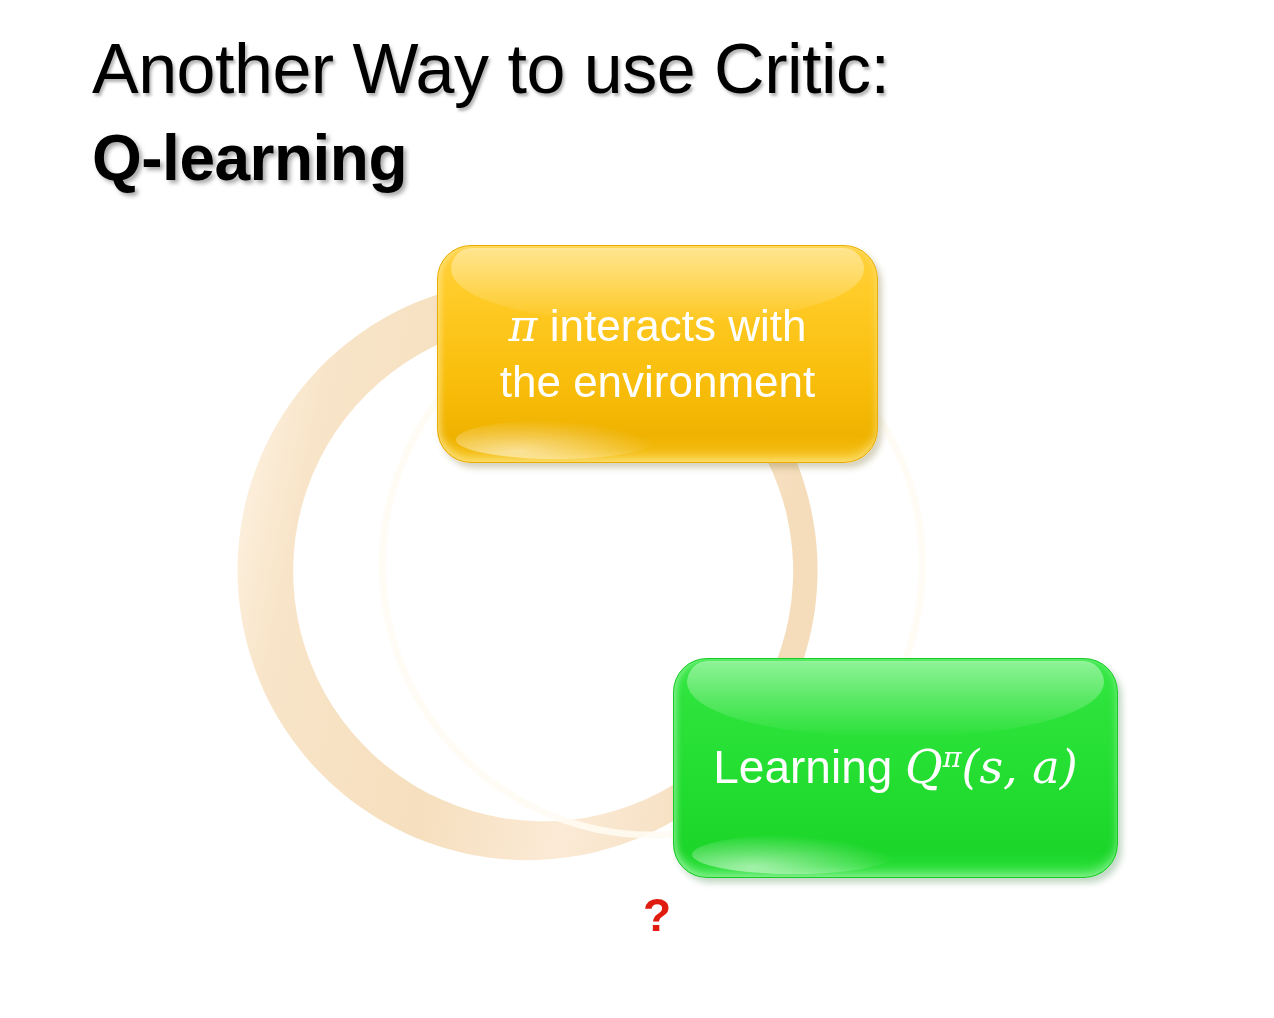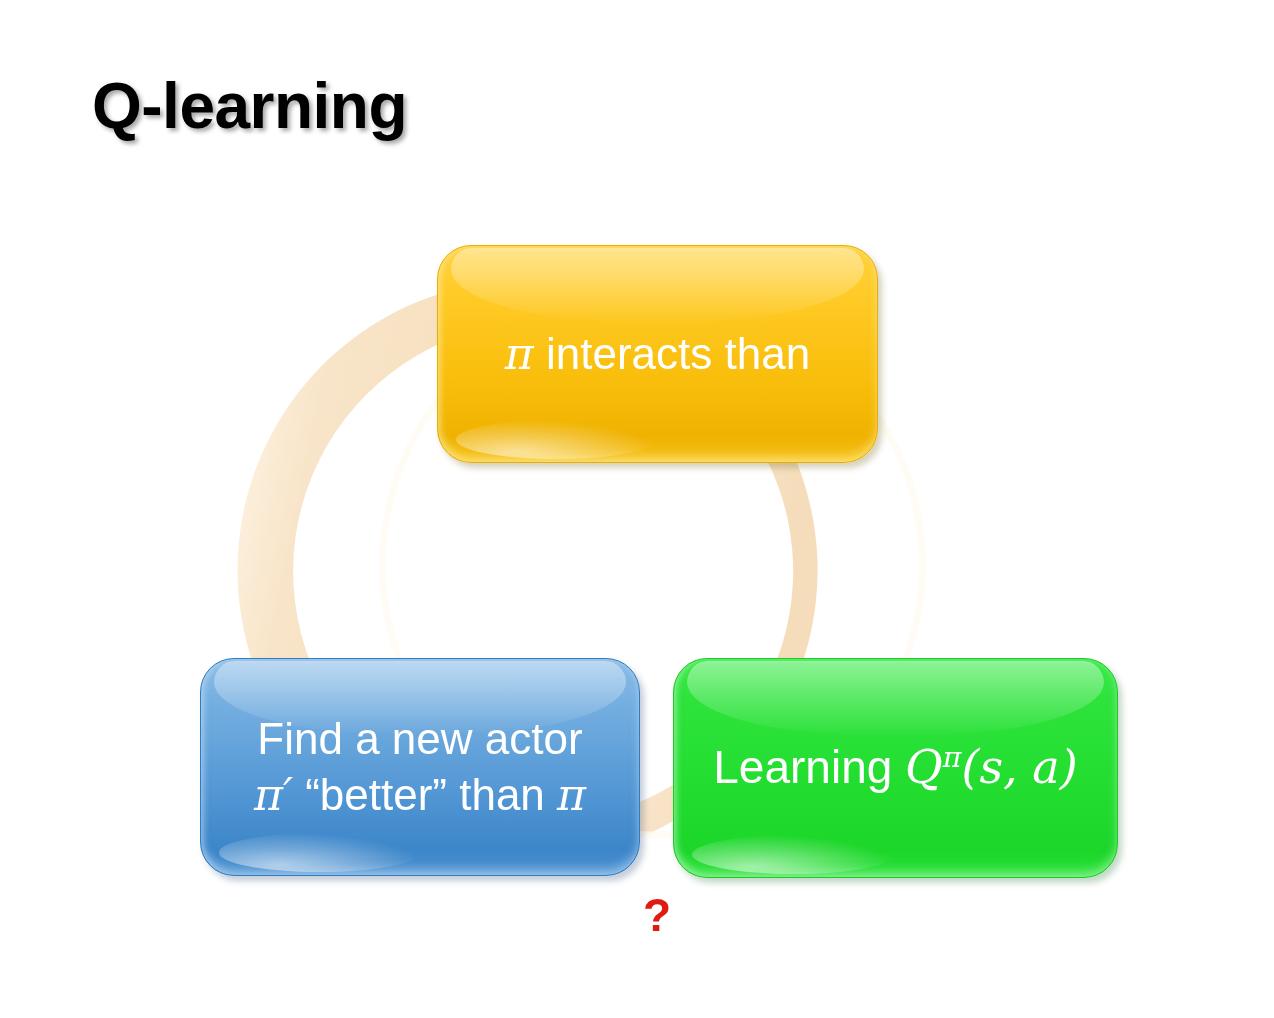--- a/index.html
+++ b/index.html
@@ -37,21 +37,21 @@
     white-space: nowrap;
   }
 
   .title-line2 {
     font-family: "Liberation Sans", sans-serif;
     font-size: 64px;
     font-weight: 700;
     line-height: 1.05;
     color: #000000;
     letter-spacing: -0.5px;
-    margin-top: 39px;
+    margin-top: 20px;
     text-shadow: 3px 3px 4px rgba(110,110,110,0.6);
     white-space: nowrap;
   }
 
   
   #cycle-arrow {
     position: absolute;
     left: 0;
     top: 0;
     width: 1274px;
@@ -211,20 +211,21 @@
     font-size: 46px;
     color: #E01B10;
   }
 </style>
 </head>
 <body>
 
 <div id="slide">
 
   <div id="title-block">
+    <div class="title-line1">Another Way to use Critic:</div>
     <div class="title-line2">Q-learning</div>
   </div>
 
   <svg id="cycle-arrow" viewBox="0 0 1274 1018">
     <defs>
       <linearGradient id="ringGrad" x1="0" y1="0" x2="1" y2="0.2">
         <stop offset="0%" stop-color="#FFF8EC"></stop>
         <stop offset="18%" stop-color="#F8E4C8"></stop>
         <stop offset="48%" stop-color="#F6DFBE"></stop>
         <stop offset="72%" stop-color="#FBEAD6"></stop>
@@ -259,33 +260,26 @@
           L 522 310
           Z" fill="url(#ringGradV)"></path>
       <path d="M 528 348 L 566 295 L 570 337 Z" fill="#FFF9EF" opacity="0.75"></path>
       <path d="M 566 295 L 600 352 L 595 330 Z" fill="#FFFCF6" opacity="0.6"></path>
     </g>
   </svg>
 
   <div class="box" id="box-interact">
     <div class="box-inner">
       <div>
-        <span class="mathvar">π</span><span> interacts than</span>
+        <span class="mathvar">π</span><span> interacts with</span>
       </div>
+      <div>the environment</div>
     </div>
   </div>
 
-  <div class="box" id="box-find-actor">
-    <div class="box-inner">
-      <div>Find a new actor</div>
-      <div>
-        <span class="prime">π′</span><span> “better” than </span><span class="mathvar">π</span>
-      </div>
-    </div>
-  </div>
 
   <div class="box" id="box-learning-q">
     <div class="box-inner">
       <span>Learning </span><span class="mathvar">Q</span><sup class="mathsup">π</sup><span class="mathvar">(s, a)</span>
     </div>
   </div>
 
 
 
   <div id="label-question">?</div>

